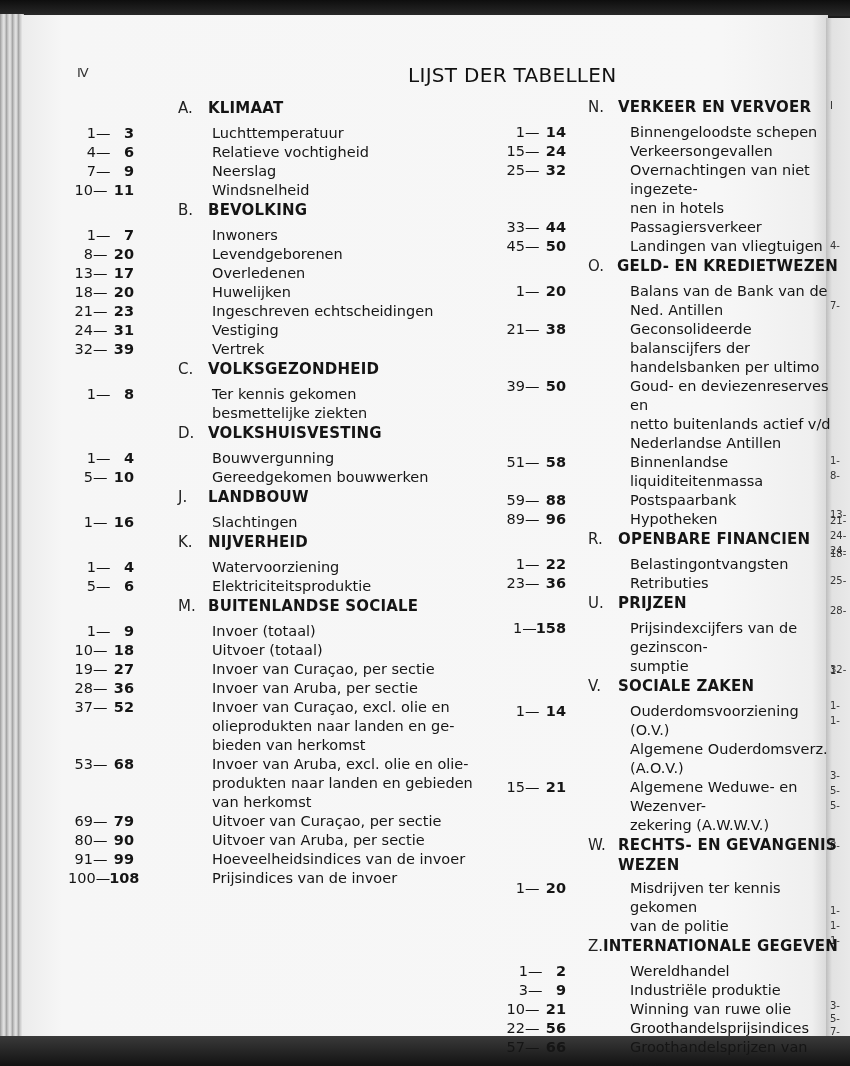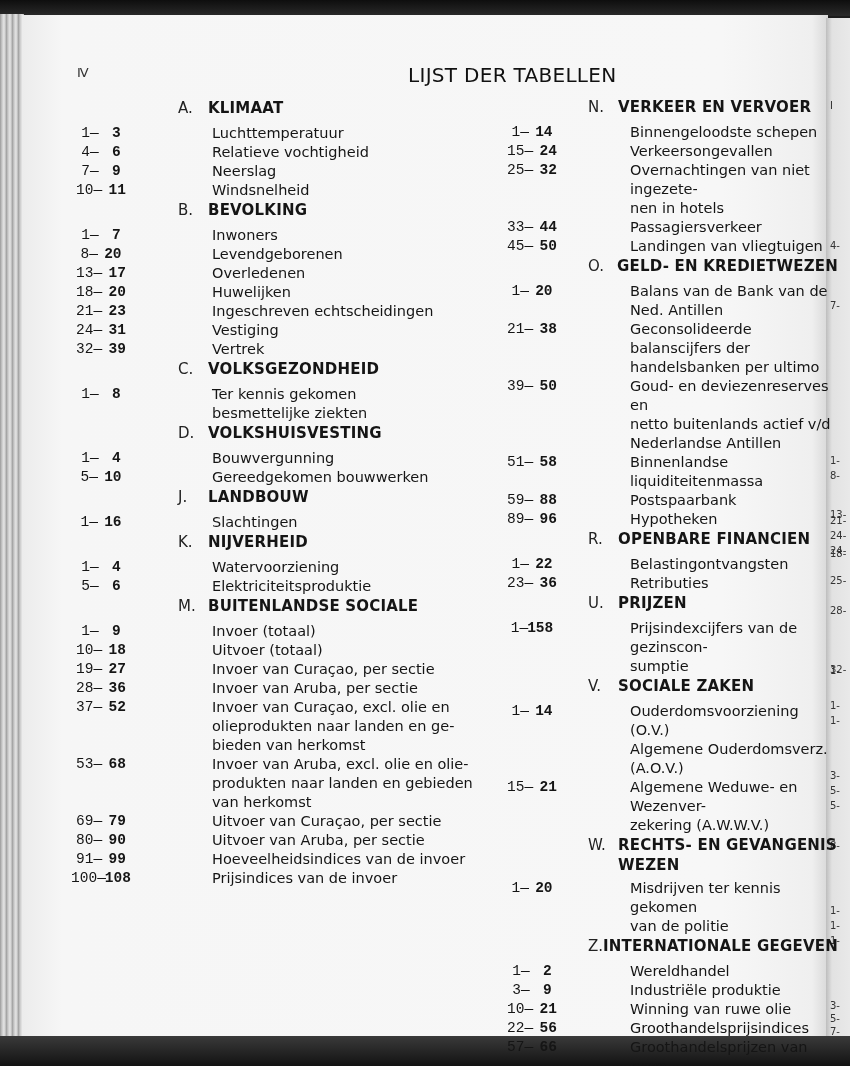--- a/index.html
+++ b/index.html
@@ -35,21 +35,21 @@
 
   .section-head { display:flex; align-items:baseline; font-size:15px; height:26px; margin-top:8px; line-height:20px; }
   .section-head:first-child { margin-top:0; }
   .section-letter { width:30px; text-align:left; color:#222; }
   .section-title { font-weight:bold; letter-spacing:0.2px; white-space:nowrap; }
 
   .col-left .section-head { padding-left:110px; }
   .col-right .section-head { padding-left:90px; }
 
   .row { display:flex; font-size:14.5px; line-height:19px; }
-  .range { width:66px; text-align:center; white-space:nowrap; flex:none;font-family:Liberation Mono, monospace; }
+  .range { width:66px; text-align:right; white-space:nowrap; flex:none; }
   .range .dash { letter-spacing:-1px; }
   .range .hi { font-weight:bold; }
   .desc { flex:1; padding-left:78px; white-space:pre-line; }
   .col-right .range { width:68px; }
   .col-right .desc { padding-left:64px; white-space:pre-line; overflow:hidden; }
   .col-left .desc { max-width:270px; }
 </style>
 </head>
 <body>
 

